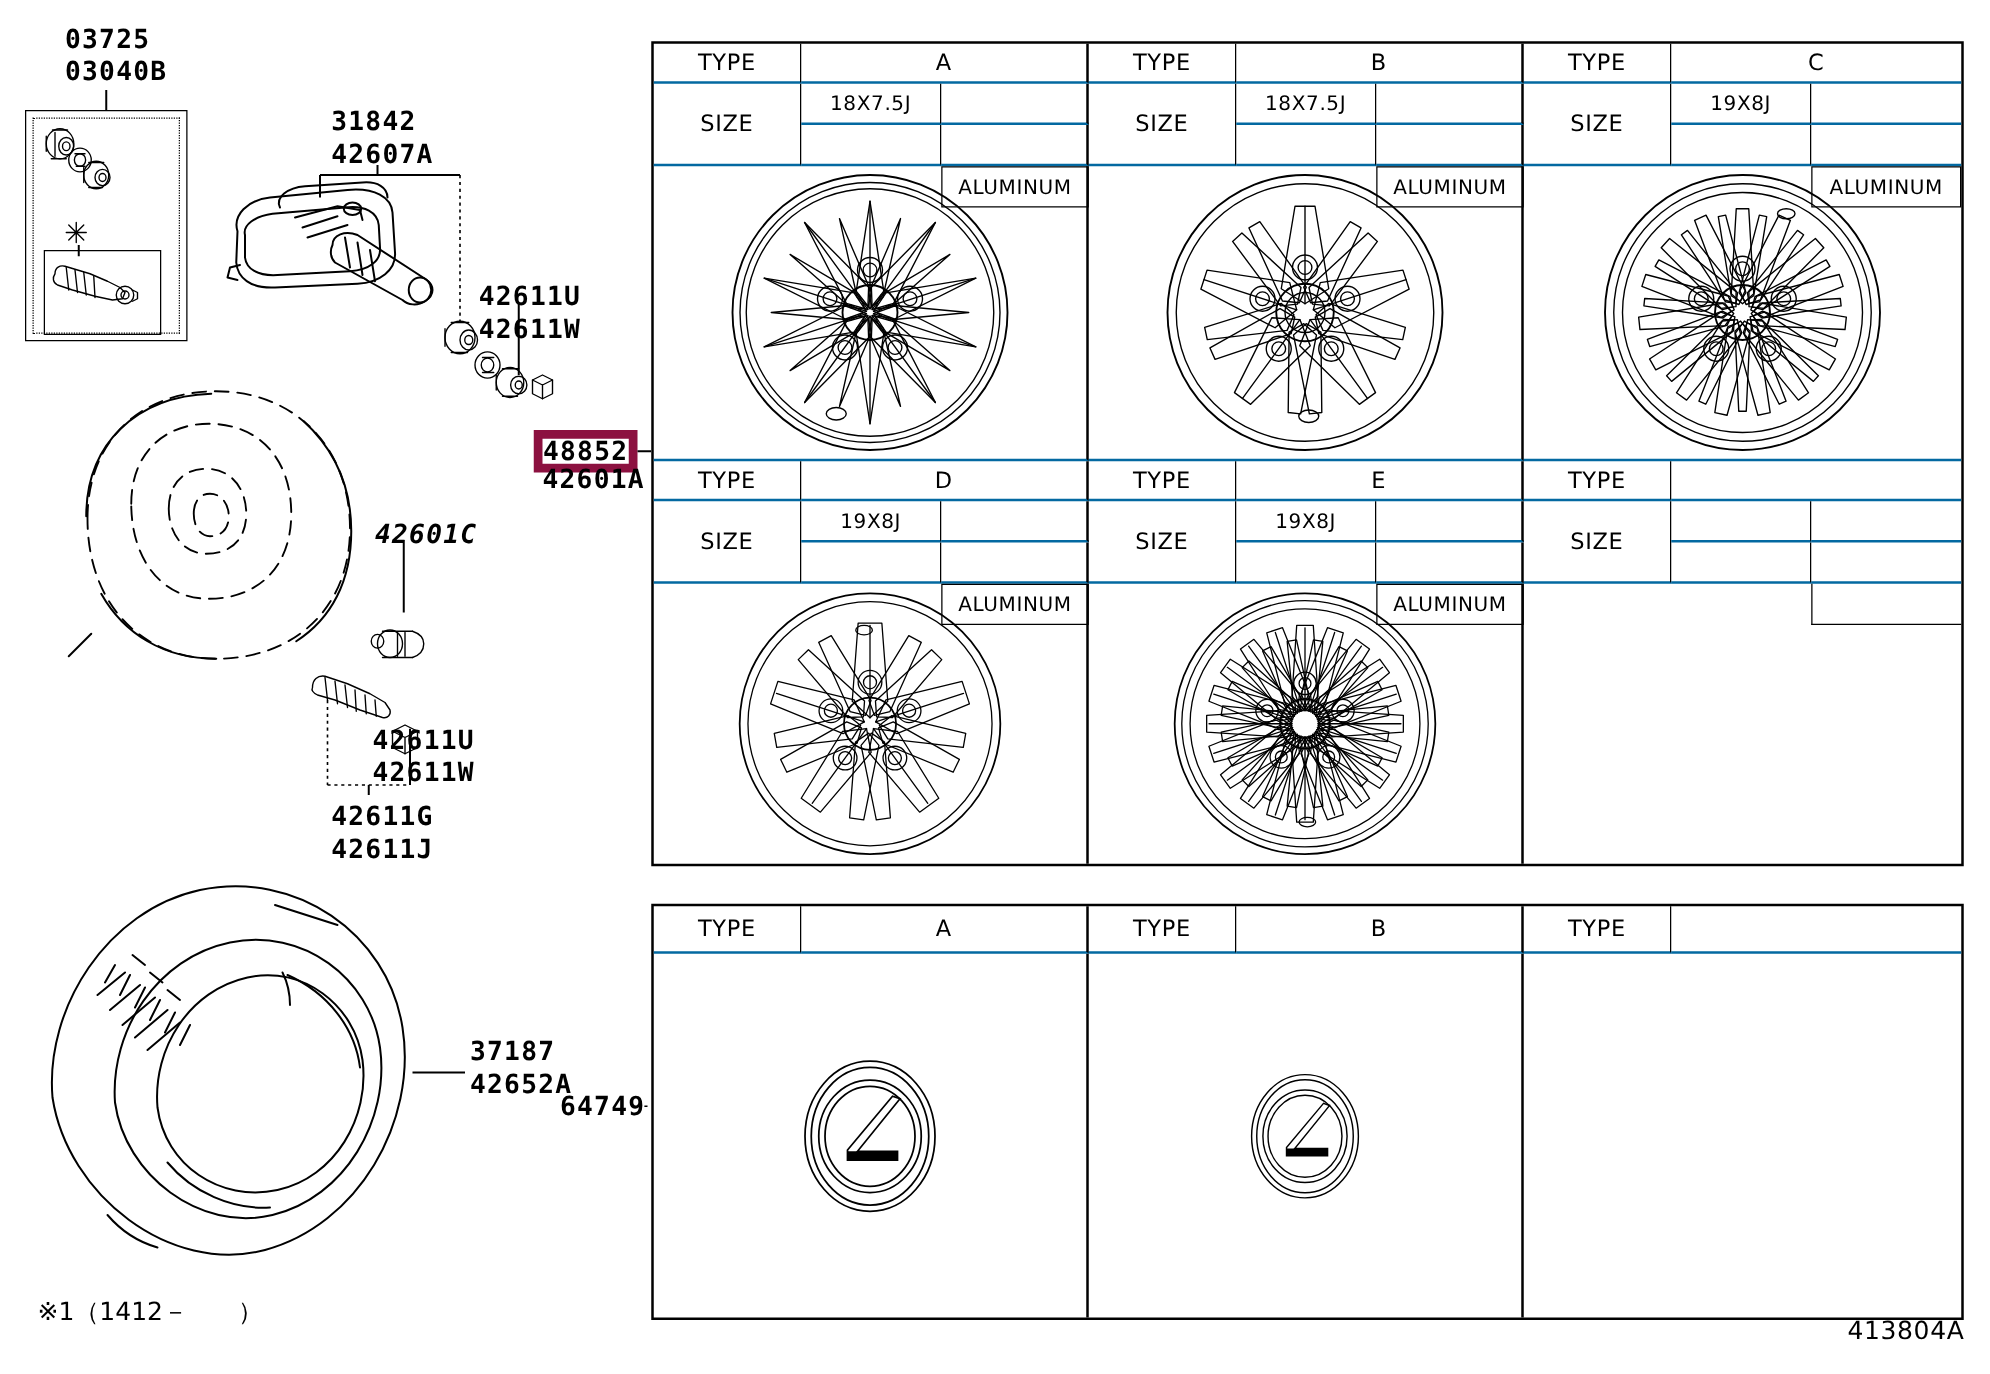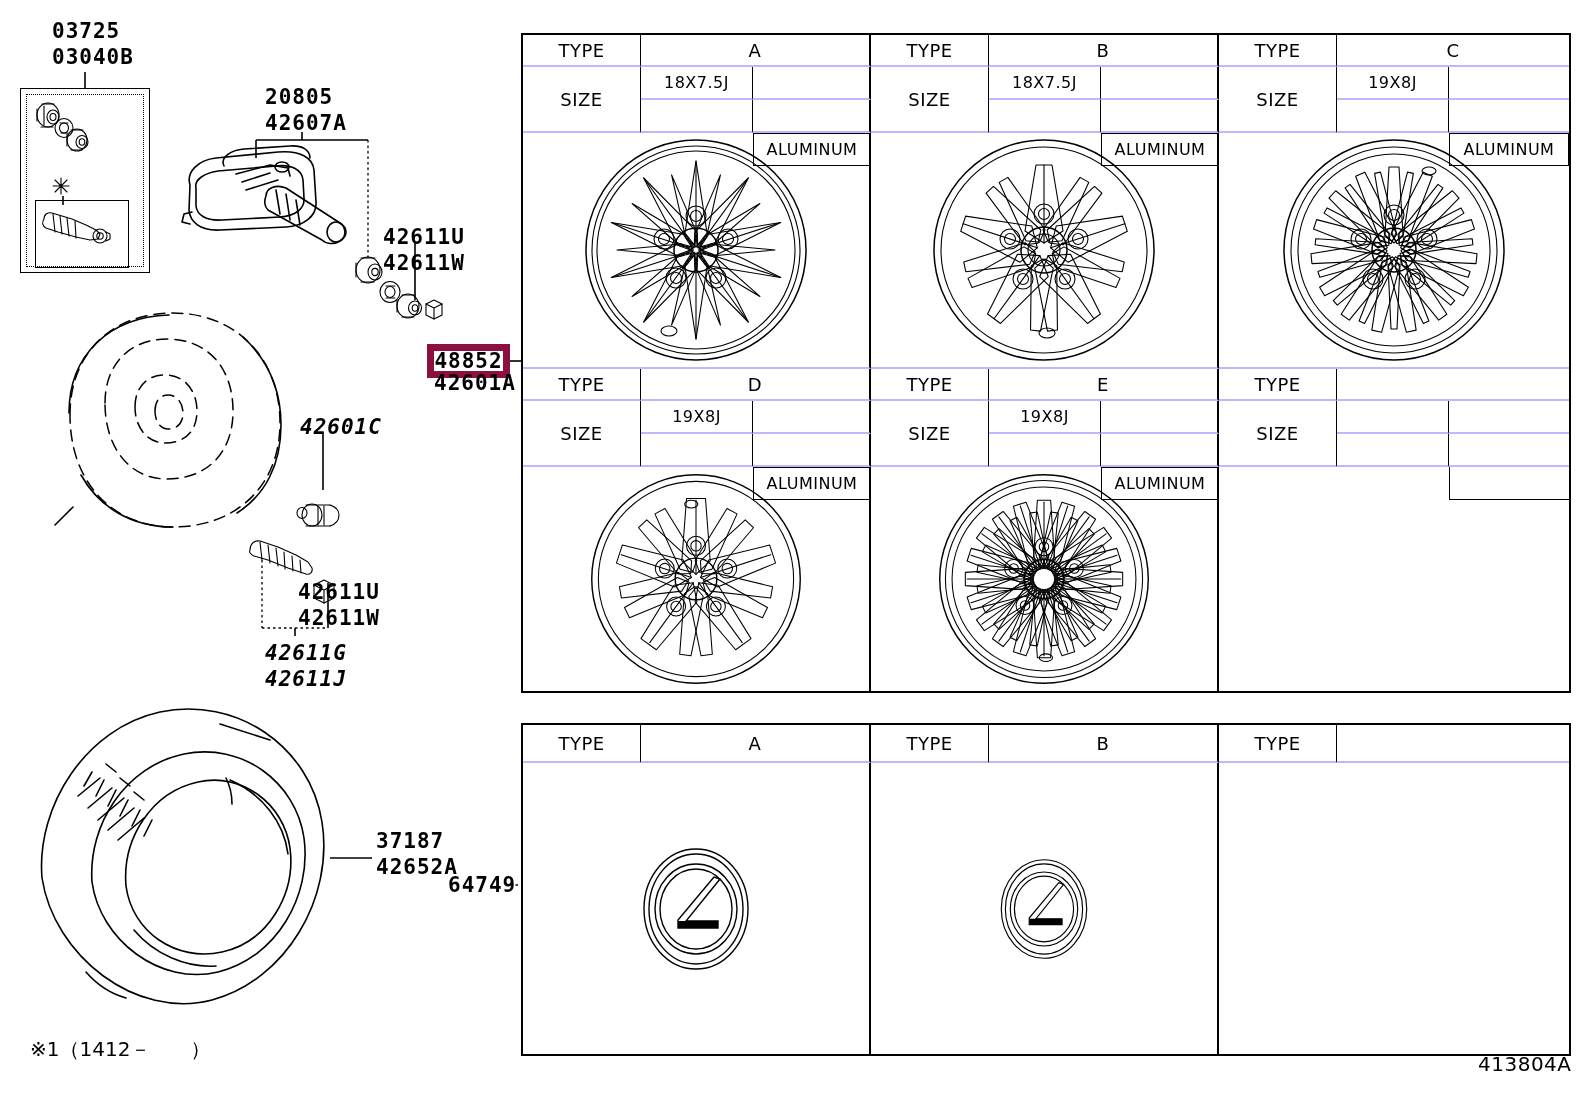--- a/index.html
+++ b/index.html
@@ -33,21 +33,21 @@
   .frame{border:2px solid #000;box-sizing:border-box;background:#fff;}
 
   .cell{
     position:absolute;box-sizing:border-box;
     display:flex;align-items:center;justify-content:center;
   }
   .b-all{border:1px solid #000;}
   .b-r{border-right:1px solid #000;}
   .b-b{border-bottom:1px solid #000;}
   .b-l{border-left:1px solid #000;}
-  .thick-b{border-bottom:2px solid #c4b5fd;}
+  .thick-b{border-bottom:2px solid #0369a1;}
   .thick-r{border-right:2px solid #000;}
 
   svg{display:block;overflow:visible;}
   .dg{fill:none;stroke:#000;stroke-width:1.6;stroke-linecap:round;stroke-linejoin:round;}
   .dg-thin{fill:none;stroke:#000;stroke-width:1.1;stroke-linecap:round;stroke-linejoin:round;}
   .dg-dash{fill:none;stroke:#000;stroke-width:1.5;stroke-dasharray:11 7;stroke-linecap:round;}
   .lead{stroke:#000;stroke-width:1.6;fill:none;}
   .lead-dot{stroke:#000;stroke-width:1.3;fill:none;stroke-dasharray:2.5 3;}
   .wheel{fill:none;stroke:#000;stroke-width:1.5;stroke-linejoin:round;stroke-linecap:round;}
   .wheel-thin{fill:none;stroke:#000;stroke-width:1.1;stroke-linejoin:round;stroke-linecap:round;}
@@ -104,21 +104,21 @@
   <g class="dg-thin">
     <path d="M24,131 C24,126 28,124 32,125 L52,131 L66,137 L76,142 L80,146 L78,151 L70,152 L56,149 L38,144 L26,140 C22,138 22,134 24,131 Z"></path>
     <path d="M33,126 L35,144 M40,128 L42,146 M47,130 L49,148 M55,133 L56,150"></path>
     <ellipse cx="80" cy="148" rx="7" ry="7"></ellipse>
     <ellipse cx="80" cy="148" rx="3.2" ry="3.2"></ellipse>
     <path d="M86,144 L90,146 L90,151 L86,153"></path>
   </g>
 </svg>
 
 <div class="abs lbl" style="left:265px;top:84px;">
-  <div>20805</div>
+  <div>31842</div>
   <div>42607A</div>
 </div>
 
 <div class="abs lbl" style="left:383px;top:224px;">
   <div>42611U</div>
   <div>42611W</div>
 </div>
 
 <svg class="abs" style="left:150px;top:110px;width:330px;height:240px;">
 
@@ -233,21 +233,21 @@
   <path class="lead-dot" d="M22,140 L22,208 M22,208 L88,208"></path>
   <path class="lead" d="M88,163 L88,208"></path>
   <path class="lead" d="M55,208 L55,216"></path>
 </svg>
 
 <div class="abs lbl" style="left:298px;top:579px;">
   <div>42611U</div>
   <div>42611W</div>
 </div>
 
-<div class="abs lbl" style="left:265px;top:640px;font-style:italic;">
+<div class="abs lbl" style="left:265px;top:640px;">
   <div>42611G</div>
   <div>42611J</div>
 </div>
 
 <svg class="abs" style="left:30px;top:700px;width:330px;height:330px;">
   <g class="dg">
 
     <path d="M12,178 C6,106 56,28 130,12 C206,-4 280,46 292,122
              C304,198 256,280 182,300 C106,320 24,256 12,178 Z"></path>
 

